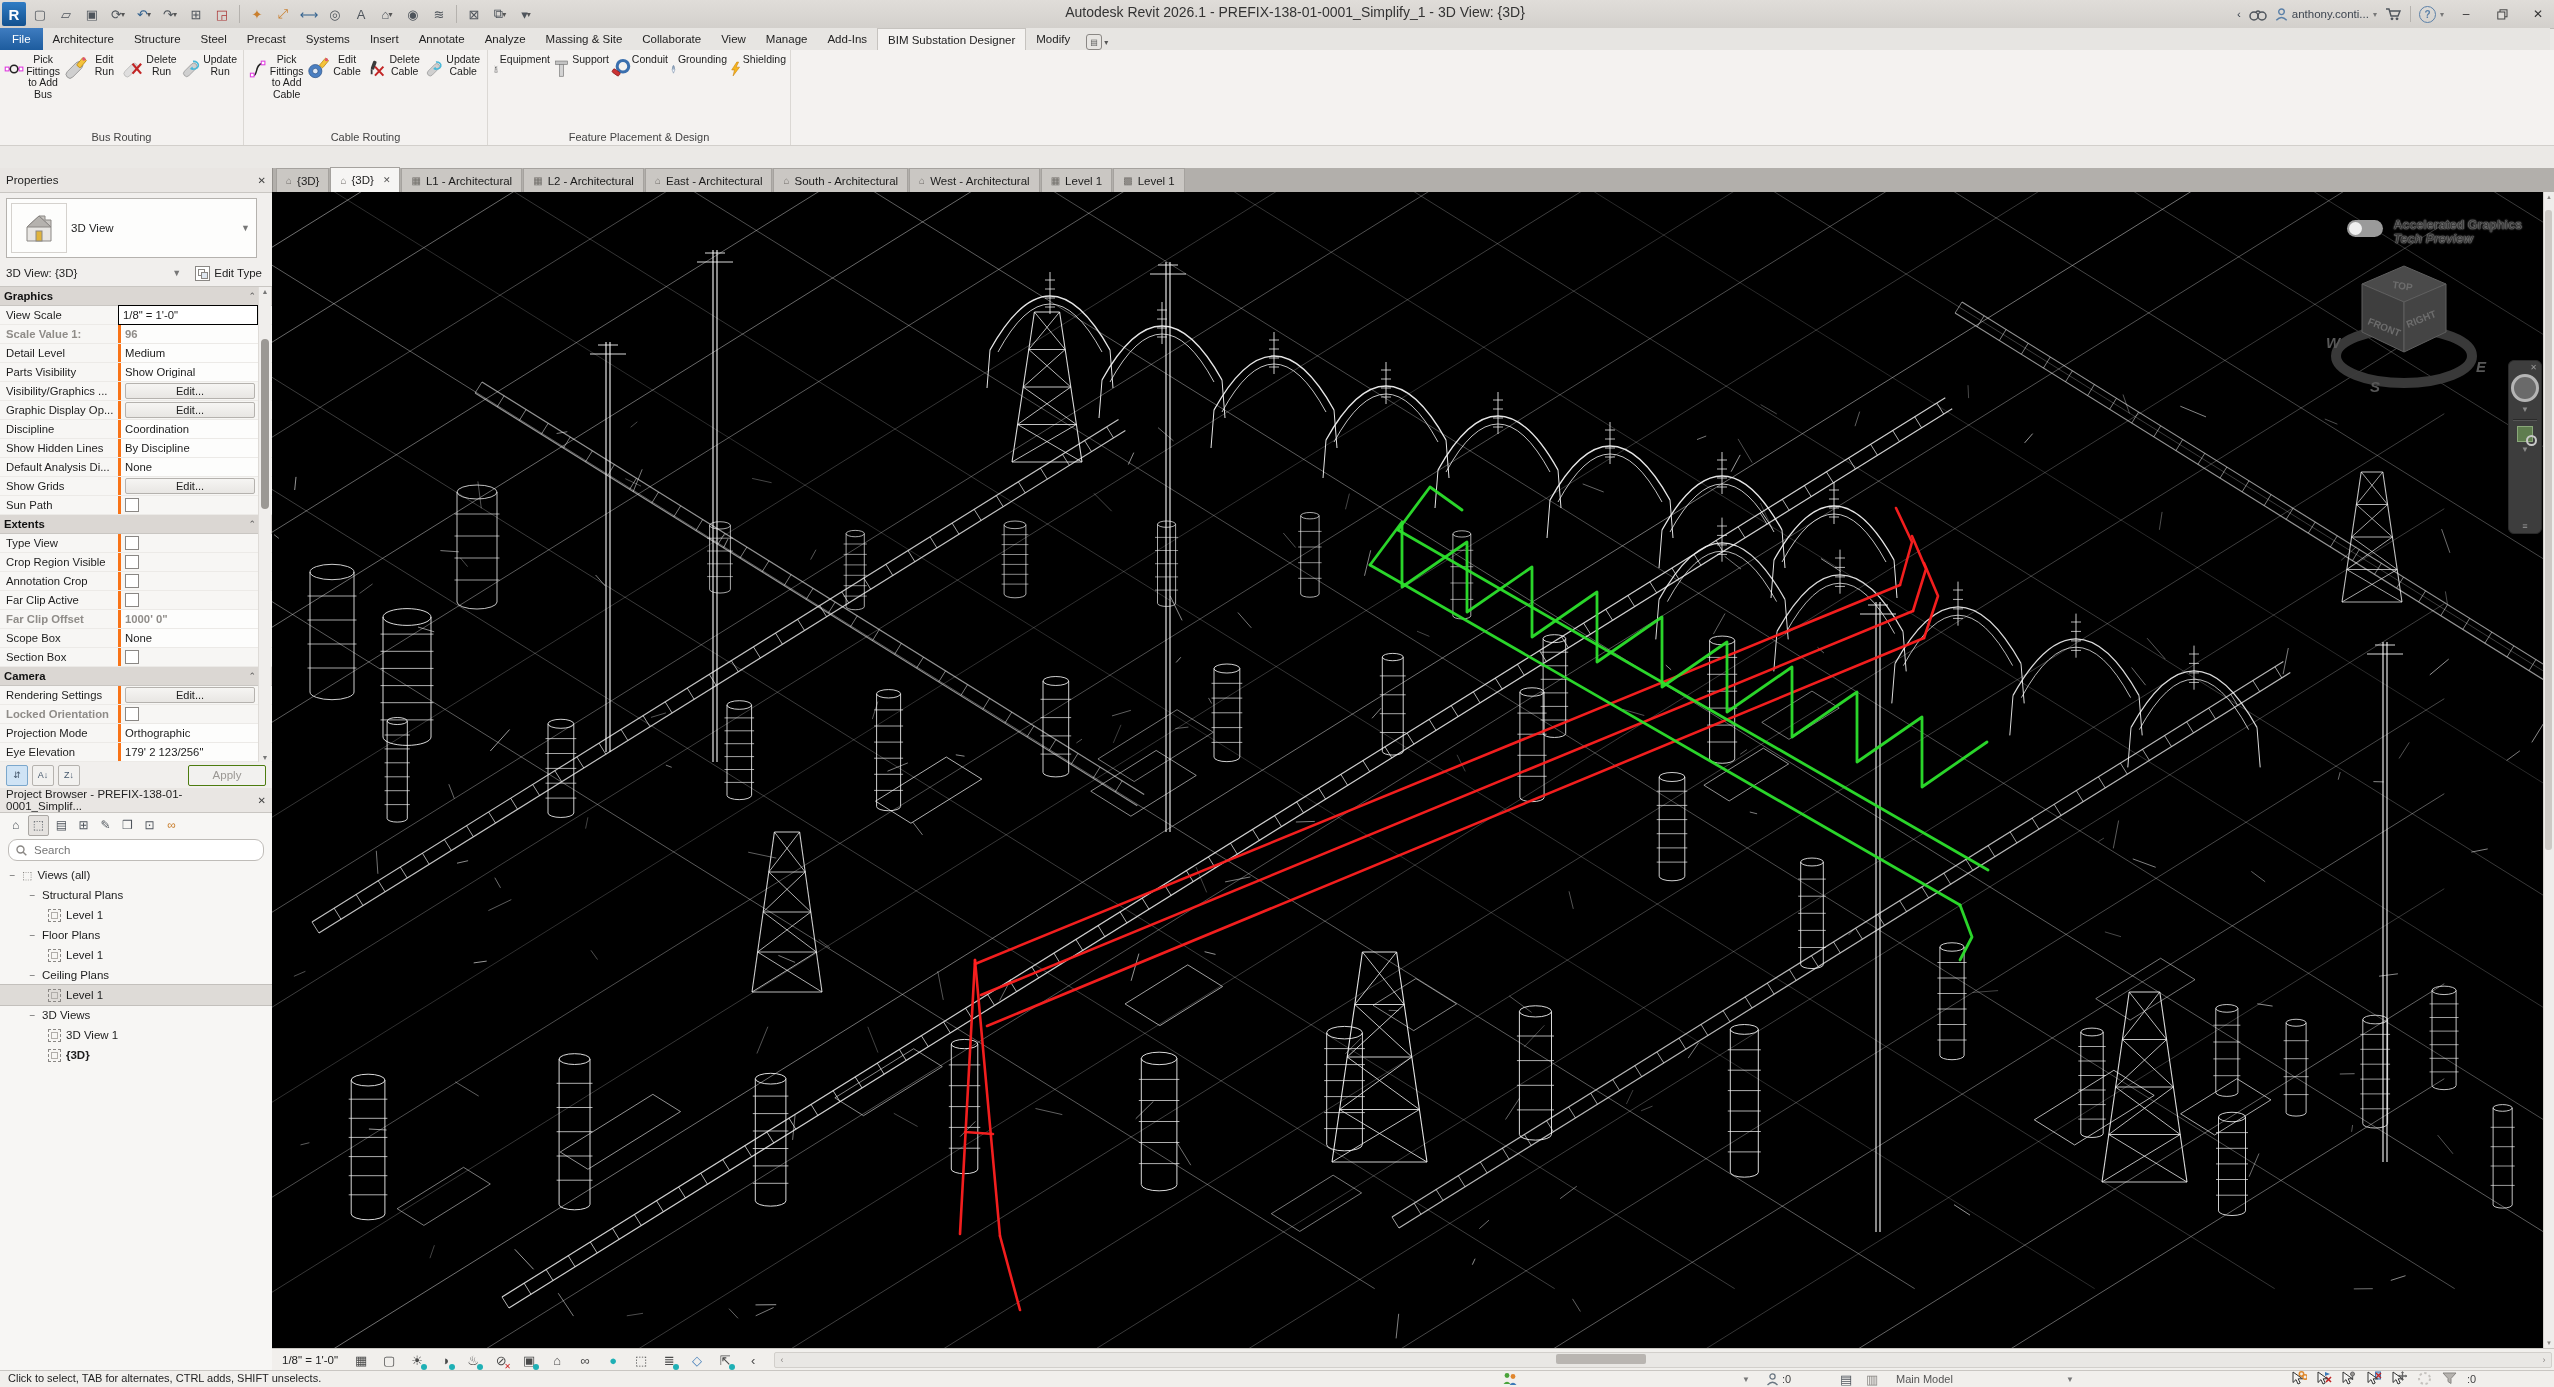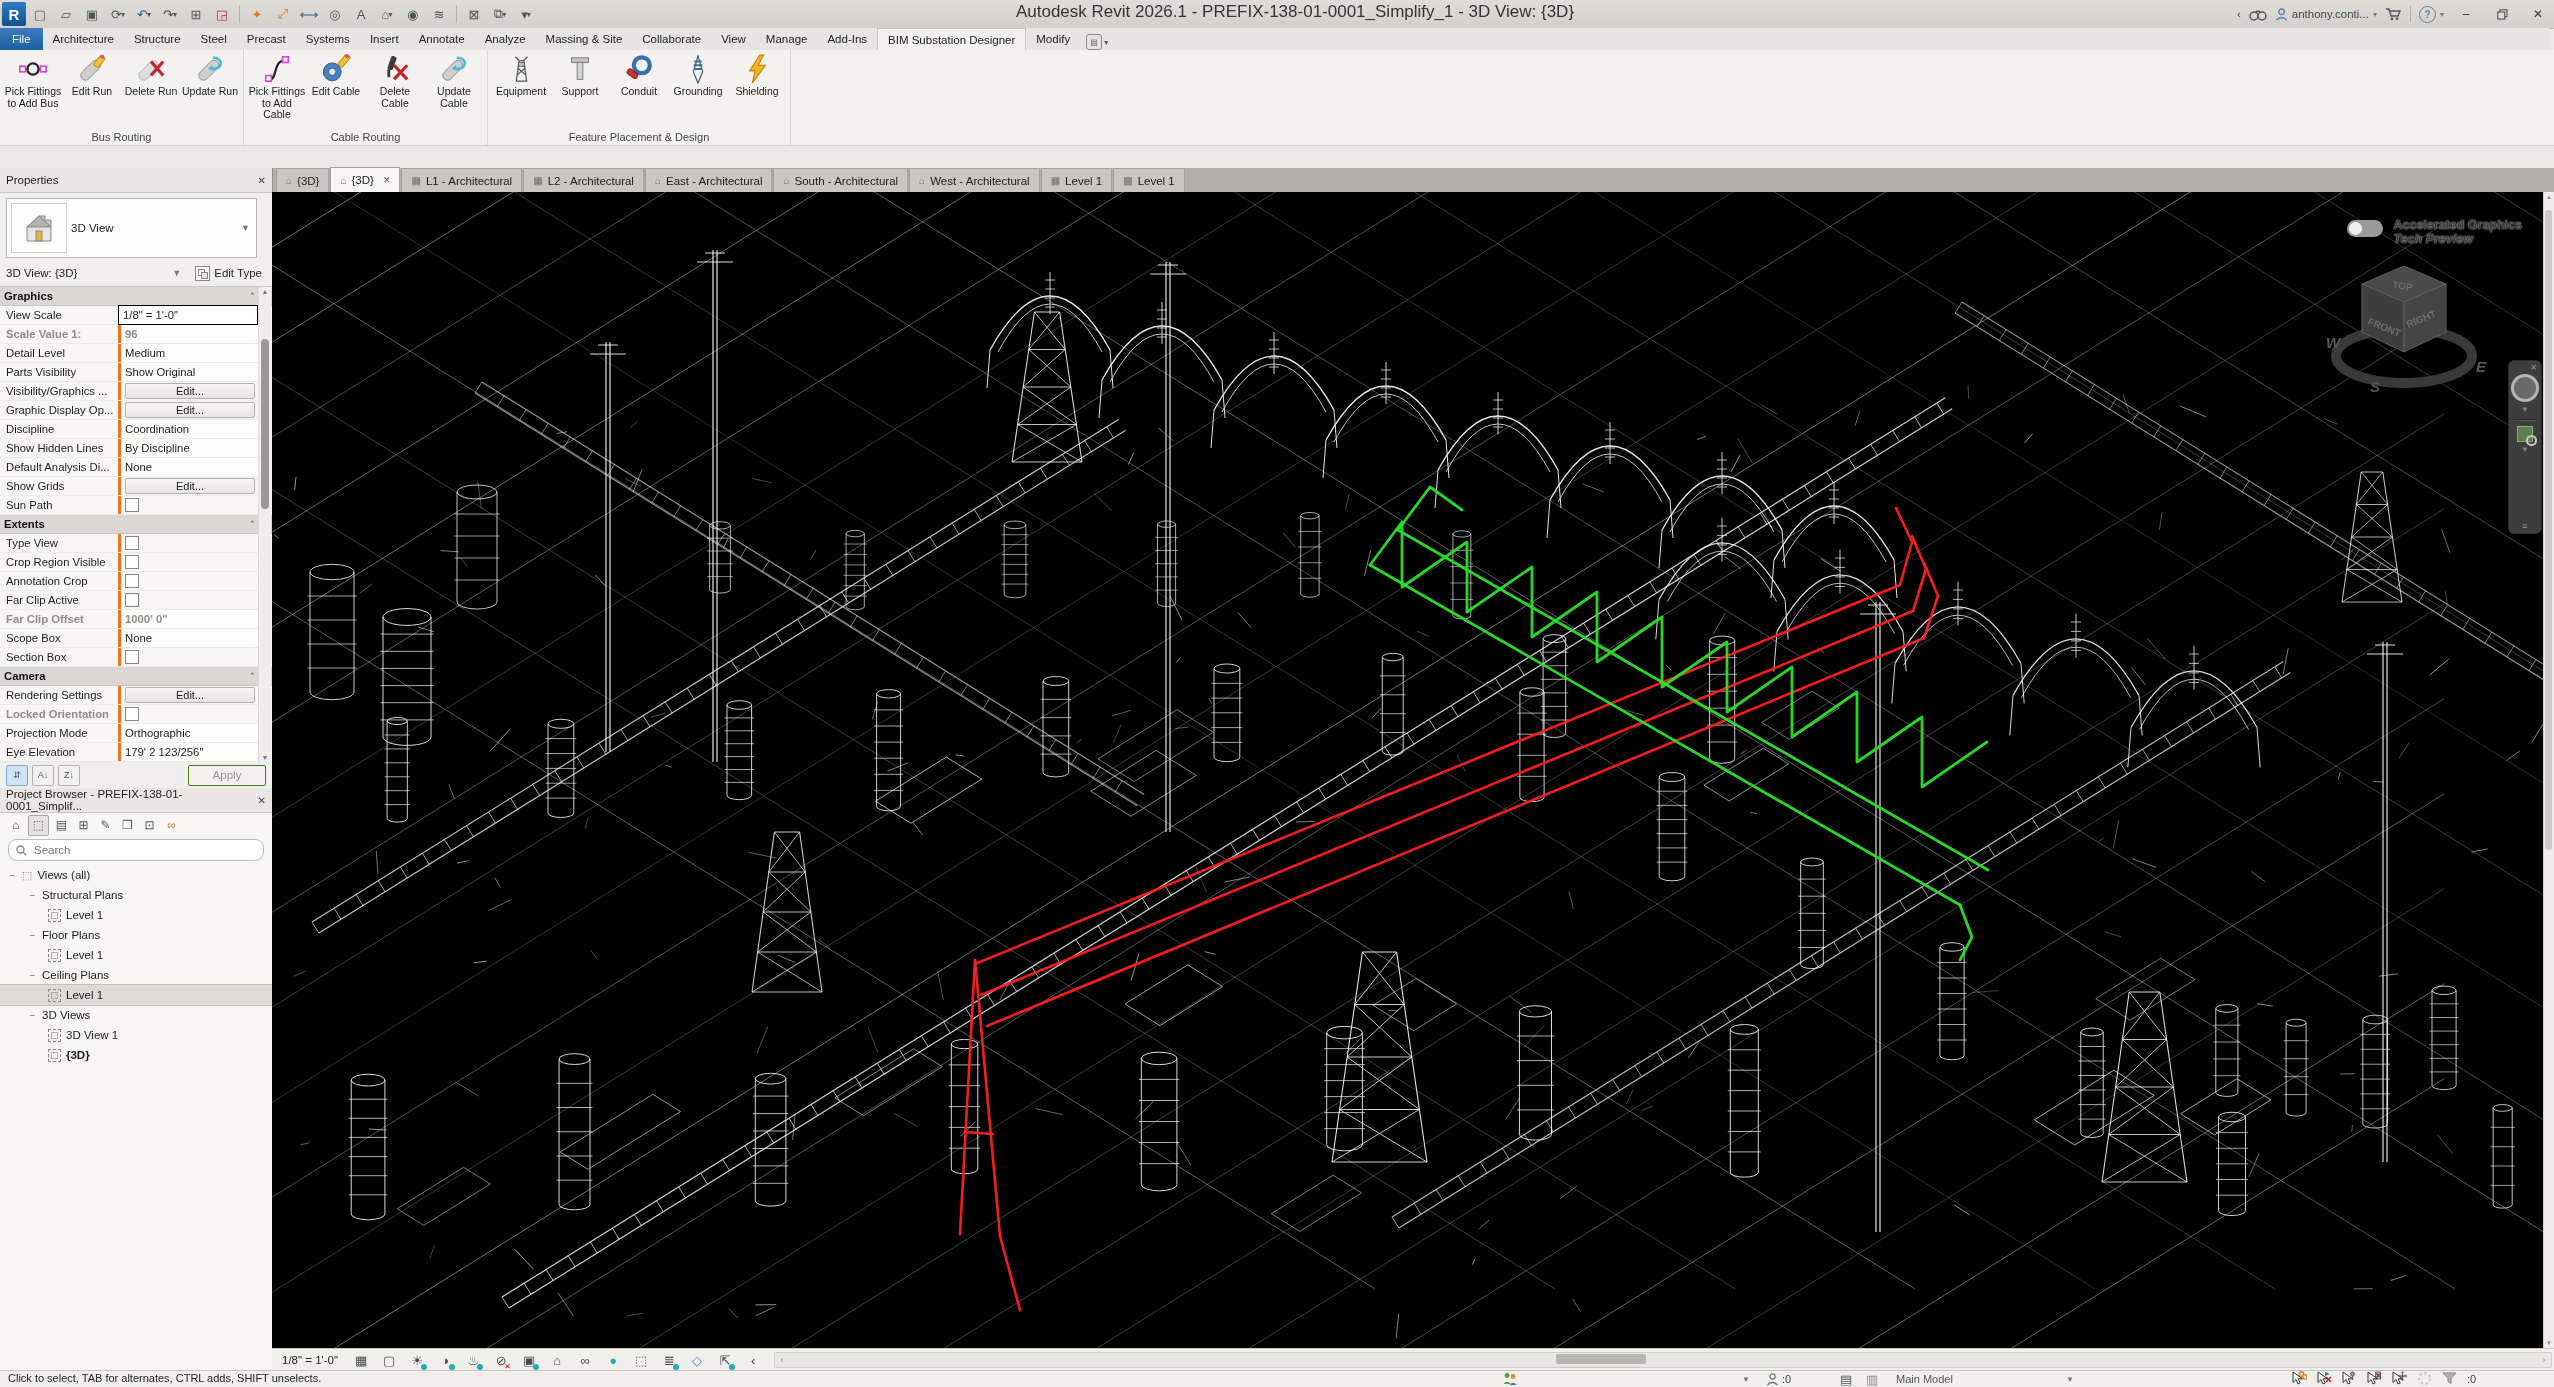--- a/index.html
+++ b/index.html
@@ -7,38 +7,38 @@
         font-family:"Liberation Sans",sans-serif;font-size:11px;color:#1a1a1a;
         background:#ebe9e6;user-select:none;}
   
   .titlebar{position:absolute;left:0;top:0;right:0;height:28px;background:linear-gradient(#e0ddd9,#d3d0cc);border-bottom:1px solid #bdbab6;}
   .qat{position:absolute;left:2px;top:1px;height:26px;display:flex;align-items:center;gap:2px;}
   .qat .qbtn{min-width:20px;height:22px;display:flex;align-items:center;justify-content:center;color:#4f555c;font-size:13px;border-radius:2px;padding:0 2px;}
   .qat .rlogo{width:24px;height:24px;background:linear-gradient(#2f7cc4,#13518f);color:#fff;font-weight:bold;font-size:15px;display:flex;align-items:center;justify-content:center;border-radius:2px;}
   .qat .divider{width:1px;height:18px;background:#b5b2ae;margin:0 3px;}
   .qat .caret{font-size:8px;color:#555;margin-left:-1px;}
   .qat .c-blue{color:#33628f;} .qat .c-orange{color:#c97f2e;} .qat .c-red{color:#a33;}
-  .tb-title{position:absolute;left:0;right:0;top:0;height:24px;display:flex;align-items:center;justify-content:center;font-size:17px;color:#333;pointer-events:none;padding-left:36px;}
+  .tb-title{position:absolute;left:0;right:0;top:0;height:24px;display:flex;align-items:center;justify-content:center;font-size:14px;color:#333;pointer-events:none;padding-left:36px;}
   .tbright{position:absolute;right:2px;top:0;height:28px;display:flex;align-items:center;gap:8px;}
   .tbright .titem{display:flex;align-items:center;gap:4px;color:#3e4650;font-size:11.5px;}
   .tbright .winbtn{width:28px;height:24px;display:flex;align-items:center;justify-content:center;color:#333;font-size:12px;}
   .tbright .sep{width:1px;height:16px;background:#b5b2ae;}
   .helpcirc{width:15px;height:15px;border:1.5px solid #5b80a8;color:#5b80a8;border-radius:50%;display:flex;align-items:center;justify-content:center;font-size:10px;font-weight:bold;}
   
   .tabrow{position:absolute;left:0;top:28px;right:4px;height:22px;background:#e7e5e2;display:flex;align-items:flex-end;}
   .rtab{height:22px;display:flex;align-items:center;padding:0 10px;font-size:11.5px;color:#222;}
   .rtab.file{background:linear-gradient(#3e7cc0,#1d5c9e);color:#fff;padding:0 12px;}
   .rtab.active{background:#f4f2f0;border:1px solid #c6c3bf;border-bottom:none;height:21px;}
   .ribbonopts{margin-left:6px;display:flex;align-items:center;gap:2px;color:#555;}
   .ribbonopts .circ{width:14px;height:14px;border:1px solid #8a8784;border-radius:3px;display:flex;align-items:center;justify-content:center;font-size:8px;}
   
   .ribbon{position:absolute;left:0;top:50px;right:0;height:95px;background:#f4f2f0;border-bottom:1px solid #d2cfcb;display:flex;}
   .rpanel{display:flex;flex-direction:column;border-right:1px solid #dbd8d4;padding:2px 4px 0 4px;}
   .rbuttons{display:flex;flex:1;align-items:flex-start;gap:1px;}
-  .rbtn{display:flex;flex-direction:column;align-items:center;width:58px;padding:2px 0;border-radius:2px;}
+  .rbtn{display:flex;flex-direction:row;align-items:flex-start;width:58px;padding:2px 0;border-radius:2px;}
   .rbtn svg{width:30px;height:30px;margin-bottom:2px;}
   .rbtn .lbl{font-size:10.5px;line-height:11.5px;text-align:center;color:#1d1d1d;}
   .pname{height:16px;display:flex;align-items:center;justify-content:center;font-size:11px;color:#444;}
   
   .viewtabs{position:absolute;left:272px;top:168px;right:0;height:24px;background:#b2afab;display:flex;align-items:flex-end;gap:1px;padding-left:4px;}
   .vtab{height:23px;display:flex;align-items:center;gap:5px;padding:0 9px;background:#cac7c3;border:1px solid #a5a29e;border-bottom:none;font-size:11.5px;color:#1c1c1c;white-space:nowrap;}
   .vtab.active{background:#f6f5f3;height:24px;}
   .vtab .ticon{font-size:10px;color:#6f6c68;}
   .vtab .tclose{margin-left:4px;font-size:9px;color:#555;}
   

